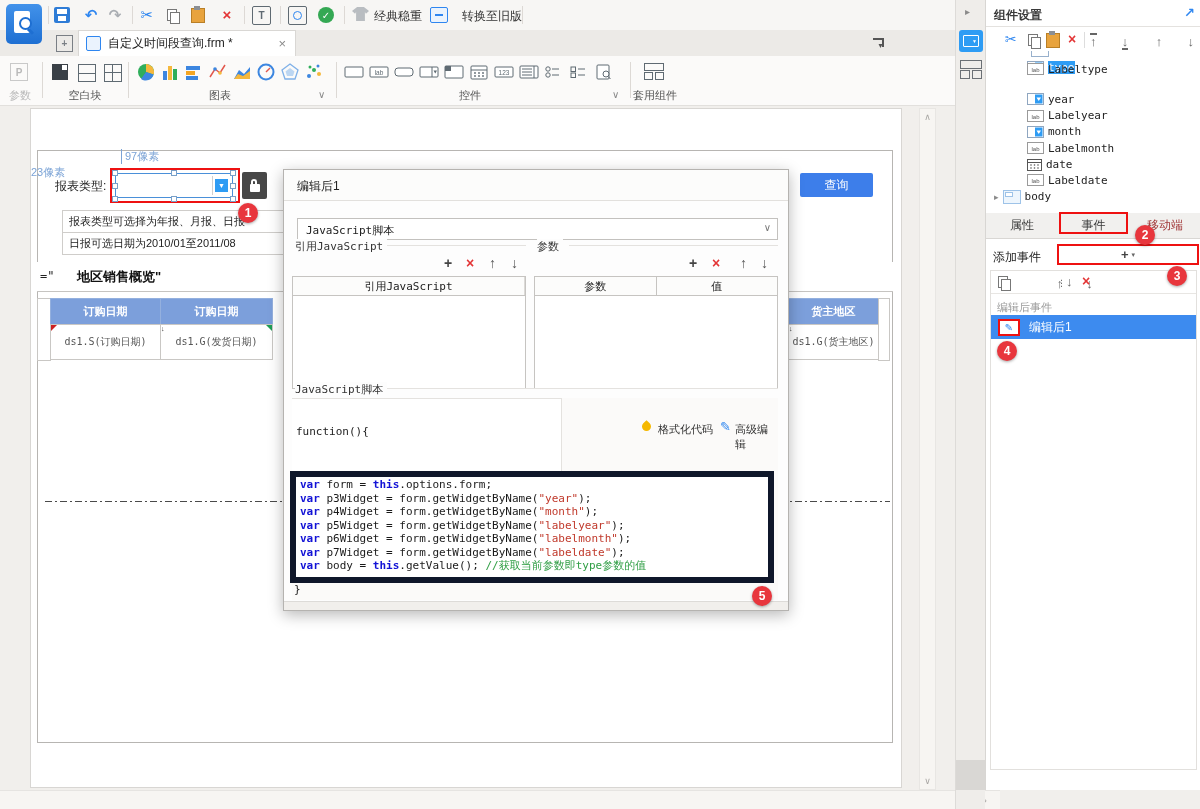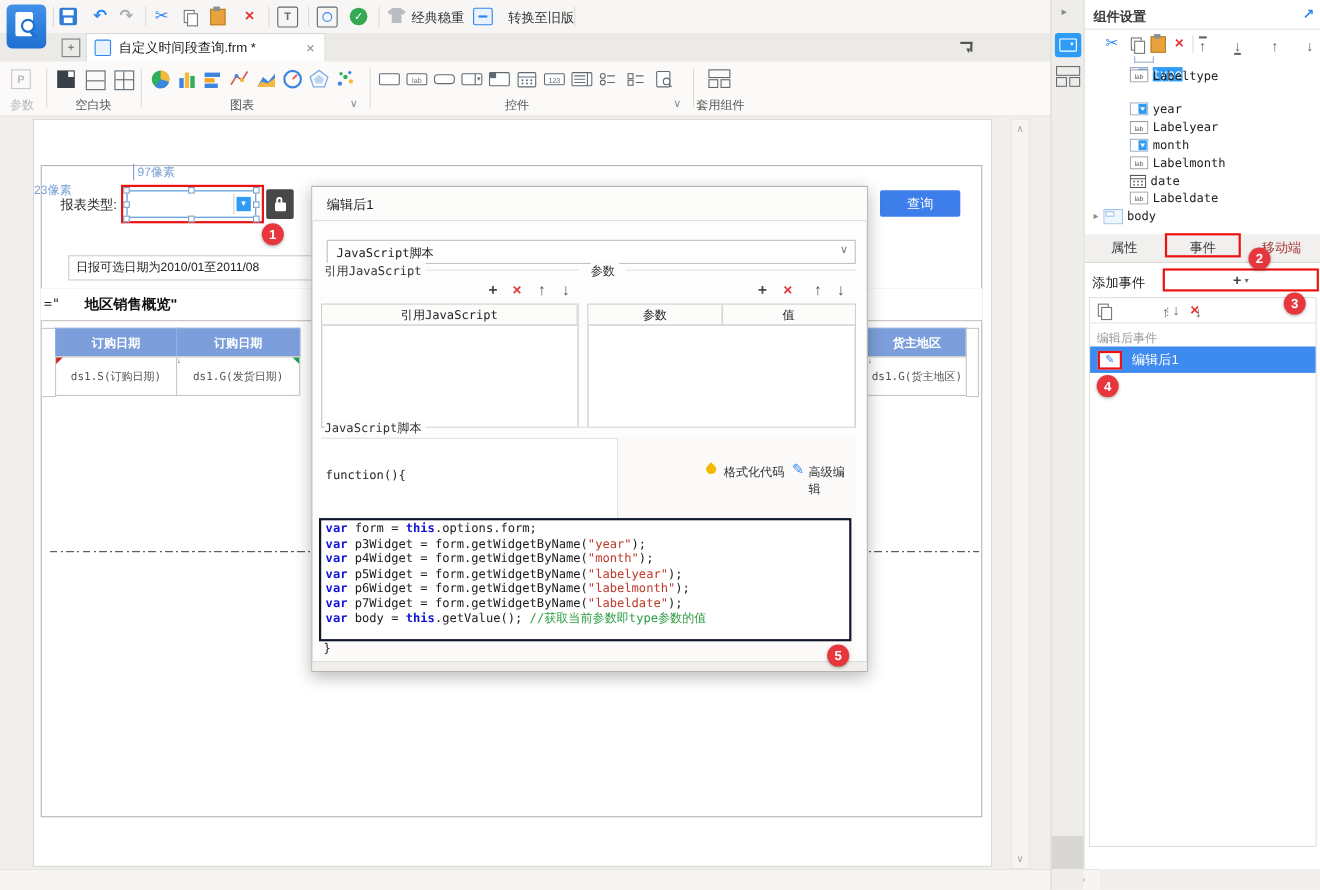--- a/index.html
+++ b/index.html
@@ -35,21 +35,21 @@
   .gridcell{position:absolute;background:#fff;border:1px solid #c9c7c4;box-sizing:border-box;}
   #dashline{position:absolute;left:45px;top:501px;width:845px;height:1px;background:repeating-linear-gradient(to right,#4a4a4a 0 7px,transparent 7px 10px,#4a4a4a 10px 12px,transparent 12px 15px);}
   
   #dialog{position:absolute;left:283px;top:169px;width:506px;height:442px;background:#fdfdfd;border:1px solid #b5b3b0;box-sizing:border-box;box-shadow:0 4px 14px rgba(0,0,0,.28);z-index:40;}
   .grouplabel{position:absolute;font-size:11px;color:#333;background:#fdfdfd;padding-right:4px;z-index:2;}
   .groupline{position:absolute;height:1px;background:#e4e2df;}
   .dlgico{position:absolute;font-size:14px;line-height:1;font-weight:bold;cursor:default;}
   .listbox{position:absolute;background:#fff;border:1px solid #c6c4c1;box-sizing:border-box;}
   .listhead{height:18px;border-bottom:1px solid #c6c4c1;background:#fcfcfb;display:flex;}
   .listhead div{display:flex;align-items:center;justify-content:center;font-size:11px;color:#222;}
-  #codebox{position:absolute;left:6px;top:301px;width:484px;height:112px;border:2px solid #0f172a;background:#fff;box-sizing:border-box;overflow:hidden;padding:1px 4px;}
+  #codebox{position:absolute;left:6px;top:301px;width:484px;height:112px;border:6px solid #0f172a;background:#fff;box-sizing:border-box;overflow:hidden;padding:1px 4px;}
   .cl{white-space:pre;font-family:"DejaVu Sans Mono","Liberation Mono",monospace;font-size:11px;line-height:13.5px;}
   .kw{color:#1313d6;font-weight:bold;} .str{color:#c0392b;} .cm{color:#2f9e44;} .pl{color:#1a1a1a;}
   
   .badge{position:absolute;width:20px;height:20px;border-radius:50%;background:#e8363d;color:#fff;font-size:12px;font-weight:bold;display:flex;align-items:center;justify-content:center;z-index:60;box-shadow:0 1px 3px rgba(0,0,0,.35);}
   .redbox{position:absolute;border:2px solid #ee1111;box-sizing:border-box;z-index:11;}
   
   #sidestrip{position:absolute;left:955px;top:0;width:30px;height:809px;background:#efedea;border-left:1px solid #dddbd8;box-sizing:border-box;}
   #sidepanel{position:absolute;left:985px;top:0;width:215px;height:790px;background:#fff;border-left:1px solid #d8d6d3;box-sizing:border-box;}
   .tree-row{position:absolute;left:0;width:213px;height:16px;display:flex;align-items:center;}
   .tree-row .lbl{font-family:"DejaVu Sans Mono","Liberation Mono",monospace;font-size:11px;color:#222;padding:0 0;}
@@ -322,20 +322,21 @@
     <div class="hdl" style="left:171px;top:196px;"></div>
     <div class="hdl" style="left:230px;top:196px;"></div>
   <div class="ic" style="left:242px;top:172px;width:25px;height:27px;background:#474747;border-radius:2px;z-index:12;">
       <span class="lockic"></span>
     </div>
 
   <div class="ic" style="left:800px;top:173px;width:73px;height:24px;background:#3d7eea;border-radius:2px;color:#fff;font-size:12px;">
       <span>查询</span>
     </div>
 
+  <div class="notebox" style="left:62px;top:210px;width:340px;">报表类型可选择为年报、月报、日报</div>
   <div class="notebox" style="left:62px;top:232px;width:340px;">日报可选日期为2010/01至2011/08</div>
 
   <div class="abs" style="left:37px;top:262px;width:856px;height:30px;border-bottom:1px solid #c6c4c1;box-sizing:border-box;background:#fff;">
     <span style="position:absolute;left:3px;top:7px;font-size:12px;color:#222;" class="mono">="</span>
     <span style="position:absolute;left:40px;top:6px;font-size:13px;font-weight:bold;color:#111;">地区销售概览"</span>
   </div>
 
   <div class="gridcell" style="left:37px;top:298px;width:14px;height:63px;"></div>
   <div class="th" style="left:50px;top:298px;width:111px;">订购日期</div>
   <div class="th" style="left:160px;top:298px;width:113px;">订购日期</div>

